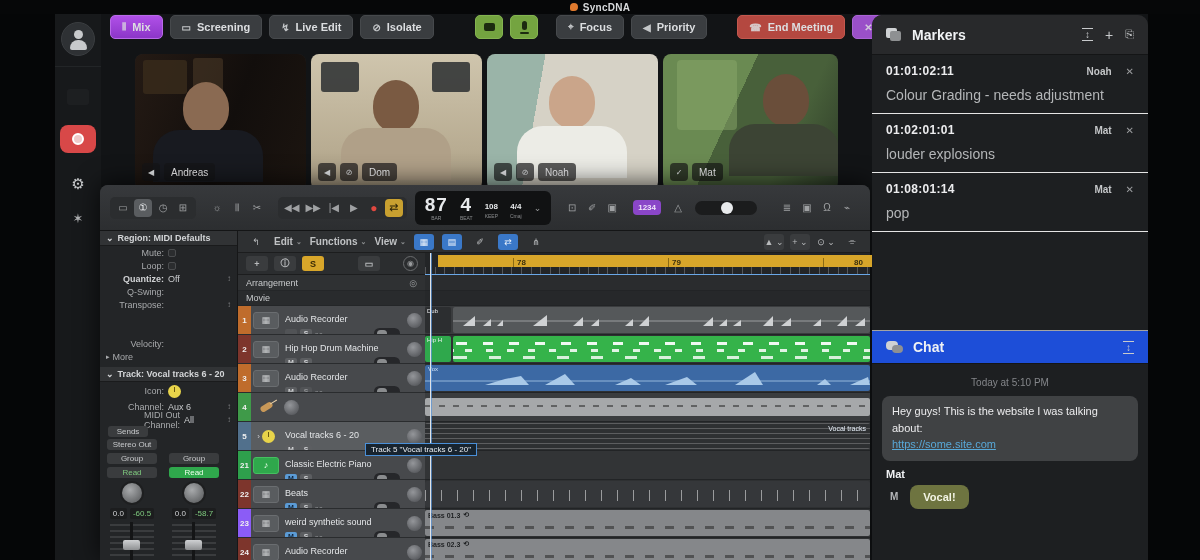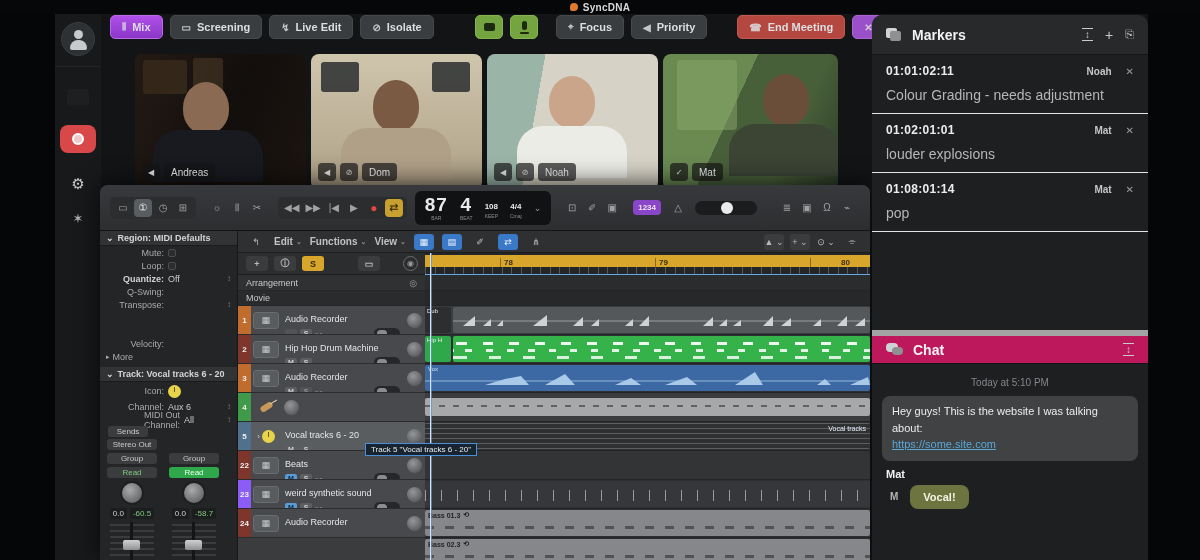--- a/index.html
+++ b/index.html
@@ -96,21 +96,21 @@
   .menu { display:flex; align-items:center; gap:3px; font-weight:bold;text-align:right; }
   .menu .chev { font-size:7px; color:#8a8c8e; }
   .mini { min-width:20px; height:16px; border-radius:3px; background:#3a3c3e; display:flex; align-items:center; justify-content:center; font-size:9px; color:#b8babc; }
   .mini.blue { background:#3a78c8; color:#eef4fc; }
   .subrow { position:absolute; left:138px; top:68px; width:187px; height:22px; background:#2b2d2f; border-bottom:1px solid #1c1d1e; display:flex; align-items:center; gap:6px; padding:0 8px; }
   .sb { width:22px; height:15px; border-radius:3px; background:#3a3c3e; color:#b8babc; font-size:9px; display:flex; align-items:center; justify-content:center; font-weight:bold; }
   .sb.solo { background:#d8a62a; color:#3a2a06; }
 
   
   .ruler { position:absolute; left:325px; top:68px; width:445px; height:22px; background:#232527; border-bottom:1px solid #6aa8e8; }
-  .cycband { position:absolute; left:0; top:2px; width:100%; height:12px; background:#d8a62a; }
+  .cycband { position:absolute; left:13px; top:2px; width:100%; height:12px; background:#d8a62a; }
   .rnum { position:absolute; top:3px; font-size:8px; font-weight:bold; color:#3a2f0e; border-left:1px solid #8a6a14; padding-left:3px; }
   .ticks { position:absolute; left:0; bottom:0; width:100%; height:7px; background:repeating-linear-gradient(90deg,#55575a 0 1px, transparent 1px 9.6px); }
   .eye { position:absolute; left:303px; top:71px; width:15px; height:15px; border-radius:50%; border:1px solid #6a6c6e; color:#9a9c9e; font-size:8px; display:flex; align-items:center; justify-content:center; }
 
   
   .hdrcol { position:absolute; left:138px; top:90px; width:187px; bottom:0; background:#3a3c3e; overflow:hidden; }
   .tlcol { position:absolute; left:325px; top:90px; right:0; bottom:0; background:#2e3032; overflow:hidden;
            background-image:linear-gradient(90deg,#1e1f20 1px,transparent 1px); background-size:155px 100%; background-position:75px 0; }
   .lanehead { height:16px; background:#2f3133; border-bottom:1px solid #242628; color:#c8cacc; font-size:9px; display:flex; align-items:center; padding:0 8px; }
   .lanehead.mv { height:15px; background:#292b2d; }
@@ -160,21 +160,21 @@
   .reg.bass { background:#85878a;
     background-image:repeating-linear-gradient(90deg, rgba(30,30,30,.5) 0 9px, transparent 9px 20px);
     background-size:100% 3px; background-repeat:repeat-x; background-position:0 16px; }
   .bassl { position:absolute; left:3px; top:1px; font-size:7px; color:#1e2022; font-weight:bold; display:flex; gap:3px; align-items:center; }
   .playhead { position:absolute; left:330px; top:68px; bottom:0; width:1px; background:#dfe2e5; box-shadow:1px 0 0 rgba(90,150,220,.7); z-index:6; }
   .tooltip { position:absolute; left:265px; top:258px; height:13px; background:#18242f; border:1px solid #4a90d9; color:#e8ecf0; font-size:8px; display:flex; align-items:center; padding:0 5px; z-index:7; }
 
   
   .side { position:absolute; left:872px; top:15px; width:276px; height:545px; background:#1d1f21; border-radius:10px 10px 0 0; z-index:30; }
   .phead { height:40px; background:#28292b; border-bottom:1px solid #141516; display:flex; align-items:center; padding:0 14px; gap:10px; border-radius:10px 10px 0 0; }
-  .phead.chat { border-radius:0; margin-top:0; height:34px; background:#be185d; border-top:6px solid #a3a3a3; }
+  .phead.chat { border-radius:0; margin-top:0; height:34px; background:#1d4ed8; border-top:1px solid #a3a3a3; }
   .ptitle { color:#f0f2f4; font-size:14px; font-weight:bold; }
   .pico { width:16px; height:13px; position:relative; }
   .pico::before { content:""; position:absolute; left:0; top:0; width:11px; height:10px; background:#cfd1d3; border-radius:2px; }
   .pico::after { content:""; position:absolute; left:4px; top:3px; width:11px; height:10px; background:#8e9092; border-radius:2px; }
   .cico { width:17px; height:13px; position:relative; }
   .cico::before { content:""; position:absolute; left:0; top:0; width:12px; height:9px; background:#cfd1d3; border-radius:4px; }
   .cico::after { content:""; position:absolute; left:6px; top:4px; width:11px; height:8px; background:#8e9092; border-radius:4px; }
   .hicons { margin-left:auto; display:flex; align-items:center; gap:12px; color:#c8cacc; }
   .coll { width:11px; text-align:center; font-size:10px; border-top:1.5px solid #c8cacc; border-bottom:1.5px solid #c8cacc; line-height:11px; }
   .plus { font-size:14px; }
@@ -552,20 +552,33 @@
             </span>
           <span class="tinfo"><span class="tname">Vocal tracks 6 - 20</span>
             <span class="tbtns">
                 <span class="ms">M</span>
                 <span class="ms">S</span>
                 <span class="pill"></span>
               </span></span>
           <span class="rknob"></span>
         </div>
 
+        <div class="trow">
+          <span class="numstrip" style="background:#2ea04c;">21</span>
+          <span class="ticonbox">
+              <span class="devicon grn">♪</span>
+            </span>
+          <span class="tinfo"><span class="tname">Classic Electric Piano</span>
+            <span class="tbtns">
+                <span class="ms mblue">M</span>
+                <span class="ms">S</span>
+                <span class="pill"></span>
+              </span></span>
+          <span class="rknob"></span>
+        </div>
 
         <div class="trow">
           <span class="numstrip" style="background:#7d352c;">22</span>
           <span class="ticonbox">
               <span class="devicon">▦</span>
             </span>
           <span class="tinfo"><span class="tname">Beats</span>
             <span class="tbtns">
                 <span class="ms mblue">M</span>
                 <span class="ms">S</span>

